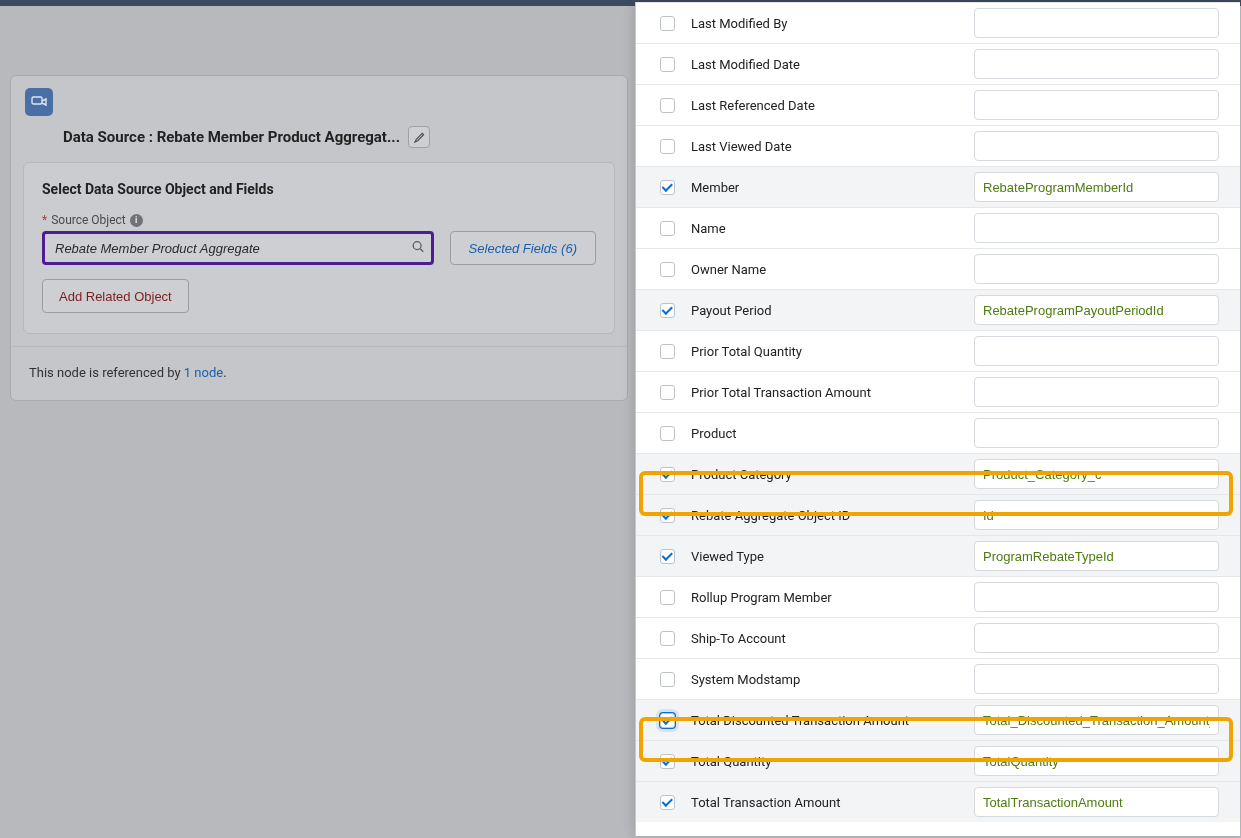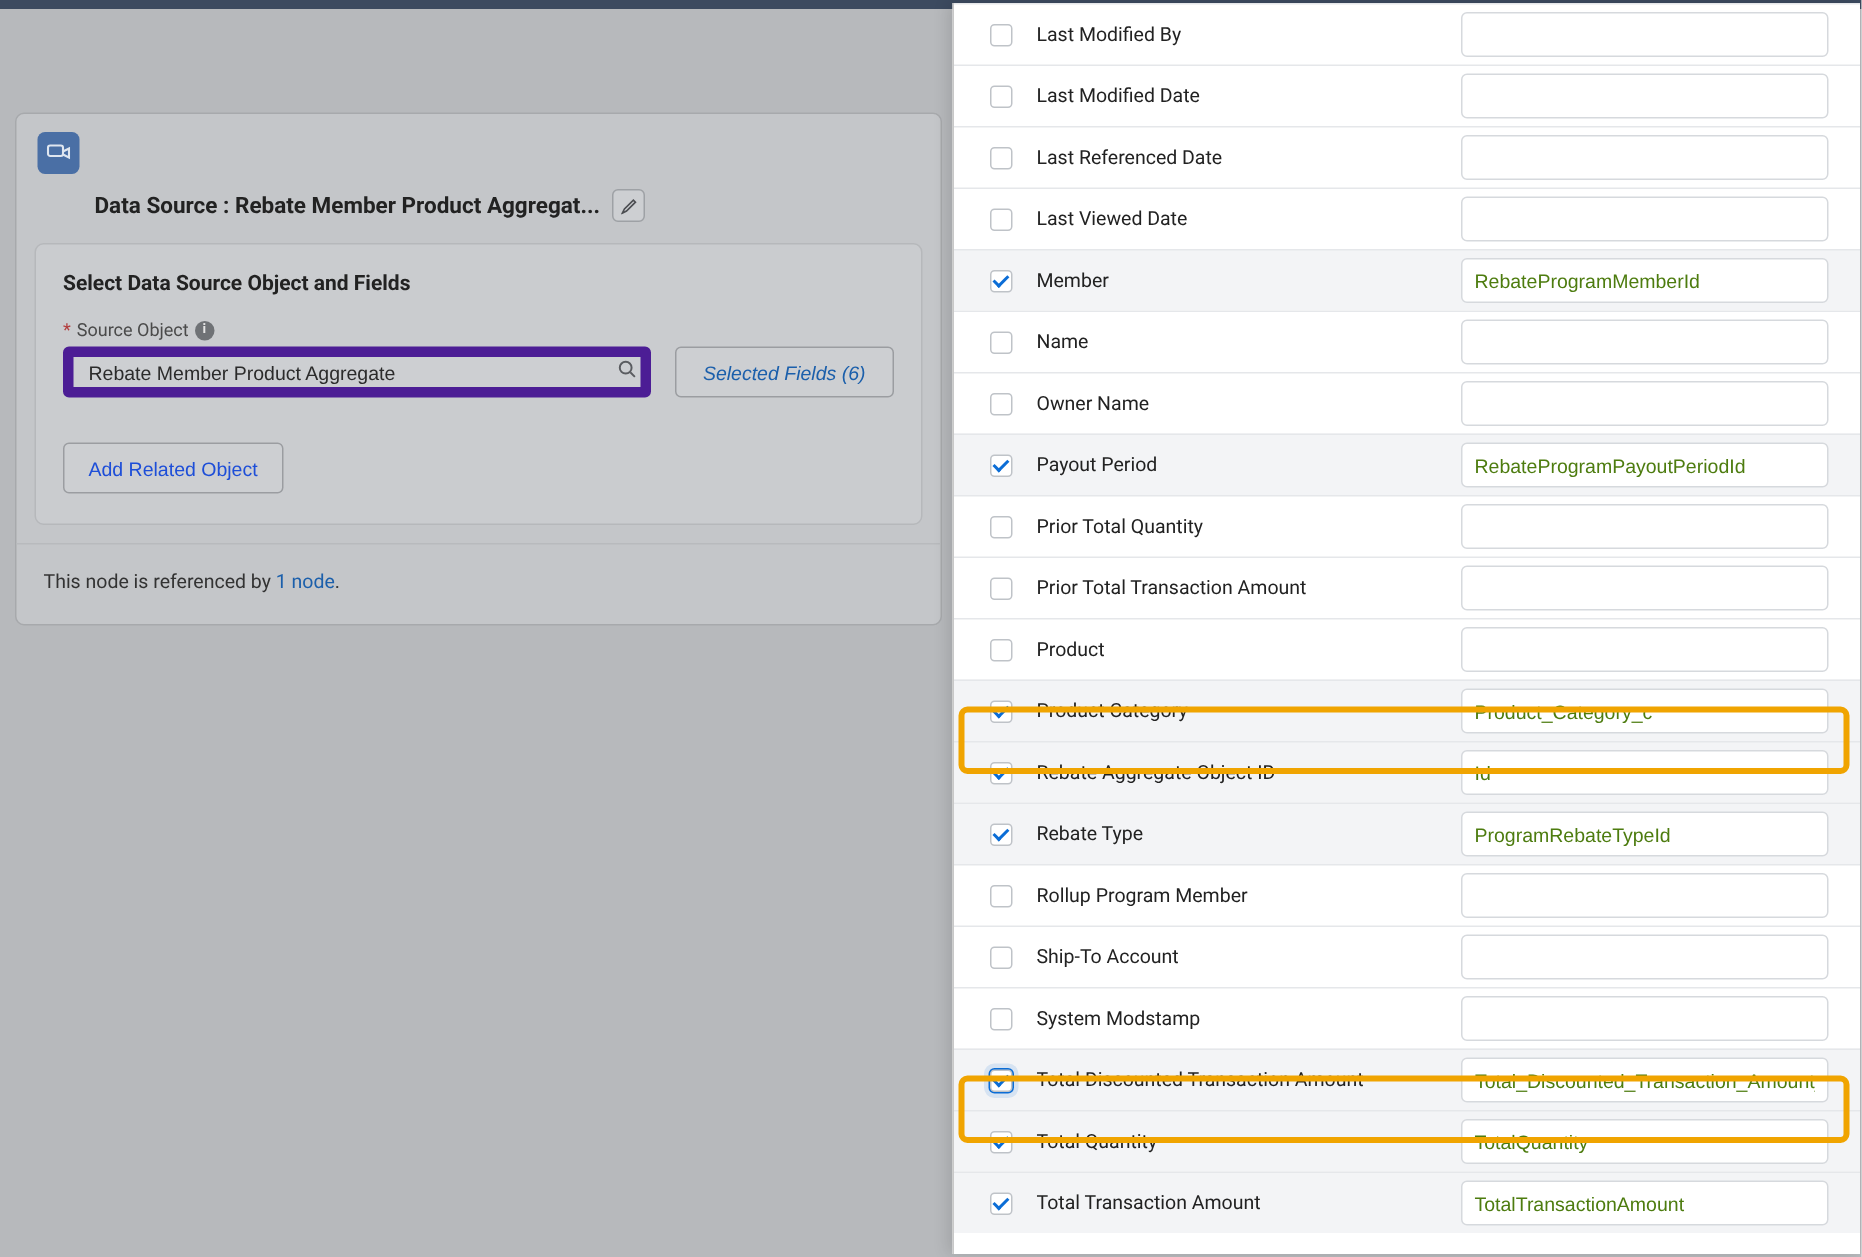--- a/index.html
+++ b/index.html
@@ -96,49 +96,50 @@
   }
   .source-row { display:flex; gap: 16px; align-items:center; }
   .input-wrap {
     position: relative;
     flex: 1;
   }
   .text-input {
     width: 100%;
     height: 34px;
     padding: 6px 30px 6px 10px;
-    border: 7px solid #4c1d95;
+    border: 3px solid #4c1d95;
     border-radius: 4px;
     background: #cdcfd2;
     font-size: 13px;
     color: #2b2b2b;
+    font-style: italic;
   }
   .search-icon-pos {
     position: absolute; right: 9px; top: 50%; transform: translateY(-50%);
     color: #5a5c60;
   }
   .selected-fields-btn {
     height: 34px;
     padding: 0 18px;
     border: 1px solid #9b9da1;
     border-radius: 4px;
     background: #cdcfd2;
     color: #1b5fab;
     font-size: 13px;
     cursor:pointer;
     font-style:italic;
   }
   .add-related-btn {
     height: 34px;
-    margin-top: 30px;
+    margin-top: 14px;
     padding: 0 16px;
     border: 1px solid #9b9da1;
     border-radius: 4px;
     background: #cdcfd2;
-    color: #1d4ed8;
+    color: #7f1d1d;
     font-size: 13px;
     cursor:pointer;
   }
   .footer-note {
     padding: 18px 18px 20px 18px;
     font-size: 13px;
     color: #333;
     border-top: 1px solid #b8babd;
     margin-top: 12px;
   }
@@ -328,21 +329,21 @@
         <div class="fld-label">Product Category</div>
         <input class="alias-input" value="Product_Category_c" style="">
       </div>
       <div class="field-row selected">
         <div class="chk checked"></div>
         <div class="fld-label">Rebate Aggregate Object ID</div>
         <input class="alias-input" value="Id" style="">
       </div>
       <div class="field-row selected">
         <div class="chk checked"></div>
-        <div class="fld-label">Rebate Type</div>
+        <div class="fld-label">Viewed Type</div>
         <input class="alias-input" value="ProgramRebateTypeId" style="">
       </div>
       <div class="field-row">
         <div class="chk"></div>
         <div class="fld-label">Rollup Program Member</div>
         <input class="alias-input" style="">
       </div>
       <div class="field-row">
         <div class="chk"></div>
         <div class="fld-label">Ship-To Account</div>

